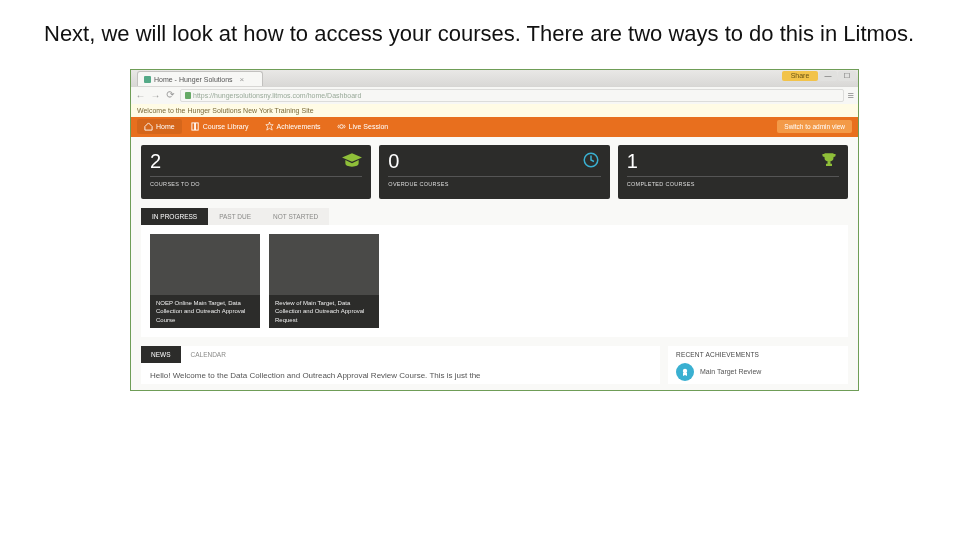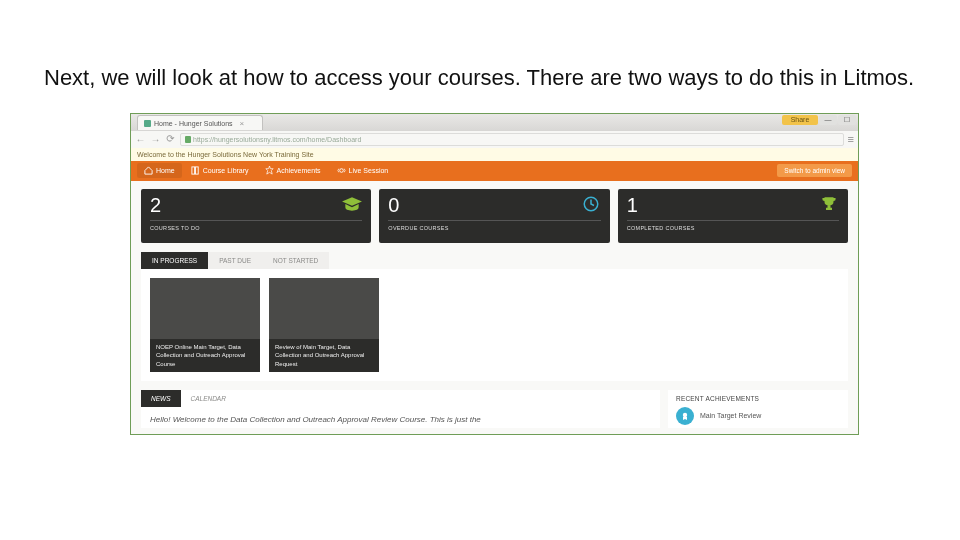--- a/index.html
+++ b/index.html
@@ -1,17 +1,17 @@
 <!DOCTYPE html>
 <html><head>
 <meta charset="utf-8">
 <style>
   * { box-sizing: border-box; margin: 0; padding: 0; }
   html, body { width: 960px; height: 540px; font-family: "Segoe UI", Arial, sans-serif; background: #fff; overflow: hidden; }
-  .slide { padding: 20px 44px 12px 44px; margin-top: 44px; }
+  .slide { padding: 20px 44px 12px 44px; }
   .heading { font-size: 22px; color: #111; line-height: 1.3; margin-bottom: 20px; font-weight: 400; }
   .browser-frame { border: 1px solid #6f9d57; width: 729px; margin-left: 86px; background: #fff; }
   .tabbar { height: 16px; background: linear-gradient(#e9e8e6,#d9d8d6); display: flex; align-items: flex-end; position: relative; }
   .tab { height: 15px; margin-left: 6px; padding: 1px 18px 0 6px; background: #f7f7f5; border: 1px solid #c2c1bf; border-bottom: none; border-radius: 3px 3px 0 0; font-size: 7px; color: #555; display: flex; align-items: center; gap: 3px; }
   .tab-x { font-size: 8px; color: #999; margin-left: 4px; }
   .tab-icon { width: 7px; height: 7px; background: #5a8; border-radius: 1px; display: inline-block; }
   .win-ctrls { position: absolute; right: 2px; top: 1px; display: flex; gap: 1px; }
   .win-btn { width: 18px; height: 10px; font-size: 7px; display: flex; align-items: center; justify-content: center; border-radius: 2px; }
   .win-share { background: #f2c34a; color: #6b5413; width: 36px; }
   .win-box { background: #e1e1df; color: #555; }
@@ -39,21 +39,21 @@
   .ic-clock { stroke: #3ab0d1; fill: none; stroke-width: 2; }
   .ic-trophy { fill: #8fbf39; }
   .course-tabs { margin-top: 9px; display: flex; }
   .ct { font-size: 6.5px; padding: 5px 11px; color: #8a8a88; background: #f0efed; }
   .ct.active { background: #2c2c2a; color: #fff; }
   .cards { background: #fff; padding: 9px; display: flex; gap: 9px; }
   .card { width: 110px; height: 94px; background: #3a3a38; display: flex; flex-direction: column; justify-content: flex-end; }
   .card-body { flex: 1; background: #4a4a48; }
   .card-lbl { background: #2c2c2a; color: #eee; font-size: 6px; padding: 4px 6px; line-height: 1.35; }
   .bottom { margin-top: 9px; display: flex; gap: 8px; align-items: flex-start; }
-  .news-col { flex: 1; background: #fff; font-style: italic; }
+  .news-col { flex: 1; background: #fff; }
   .news-tabs { display: flex; }
   .nt { font-size: 6.5px; padding: 5px 10px; color: #8a8a88; }
   .nt.active { background: #2c2c2a; color: #fff; }
   .news-body { padding: 8px 9px 4px 9px; font-size: 8px; color: #555; }
   .ach-col { width: 180px; background: #fff; padding: 5px 8px 3px 8px; }
   .ach-title { font-size: 6.5px; color: #444; letter-spacing: 0.2px; margin-bottom: 5px; }
   .ach-row { display: flex; align-items: center; gap: 6px; }
   .ach-ic { width: 18px; height: 18px; background: #3ab0d1; border-radius: 50%; display: flex; align-items: center; justify-content: center; }
   .ach-txt { font-size: 7px; color: #555; }
 </style>

